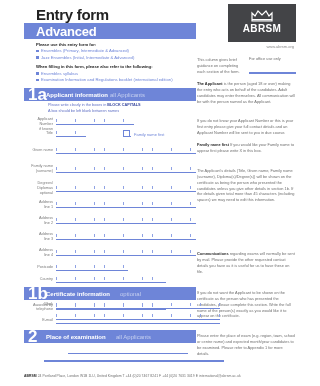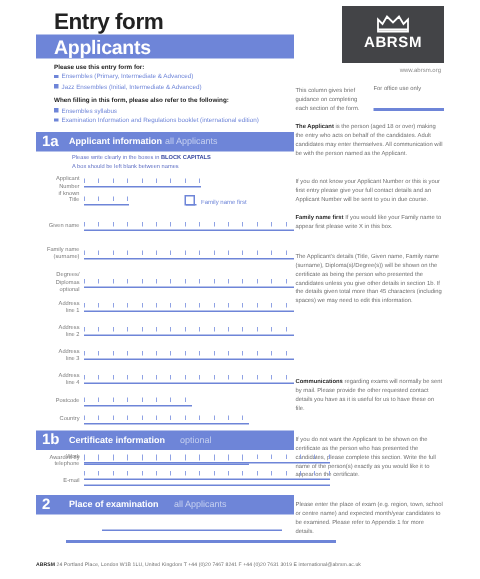--- a/index.html
+++ b/index.html
@@ -56,21 +56,21 @@
   .office-rule { margin-top: 11px; height: 1.6px; background: #6e85d8; }
 
   .gcol2 { position: absolute; left: 197px; width: 99px; color: #6e6e6e; }
   .gcol2 p { font-size: 3.9px; line-height: 1.5; margin-bottom: 4px; }
   .gcol2 b { color: #2b2b2b; }
 
   
   .sec { position: absolute; left: 24px; width: 172px; height: 13px; background: #6e85d8; }
   .sec .num {
     position: absolute; left: 4px; top: 0px;
-    font-size: 10px; font-weight: 700; color: #ffffff; line-height: 13px;
+    font-size: 17px; font-weight: 700; color: #ffffff; line-height: 13px;
   }
   .sec .ttl {
     position: absolute; left: 22px; top: 3.5px;
     font-size: 6px; font-weight: 700; color: #ffffff;
   }
   .sec .sub {
     position: absolute; top: 3.5px;
     font-size: 6px; font-weight: 400; color: #c6d0f0;
   }
   .sec-hint {
@@ -110,21 +110,21 @@
   .foot b { color: #2b2b2b; font-weight: 700; }
 </style>
 </head>
 <body>
 
 <div class="page">
 
   <div class="hdr">
     <div class="hdr-title">Entry form</div>
     <div class="hdr-band">
-      <span>Applicants</span>
+      <span>Advanced</span>
     </div>
     <div class="logo">
       <div class="logo-crown">
         <svg width="22" height="13" viewBox="0 0 22 13">
           <path d="M1 12 L1 4 L4 7 L7 2 L11 6 L15 2 L18 7 L21 4 L21 12 Z" fill="none" stroke="#ffffff" stroke-width="1.2"></path>
           <rect x="1" y="10" width="20" height="1.4" fill="#ffffff"></rect>
         </svg>
       </div>
       <div class="logo-word">ABRSM</div>
     </div>

